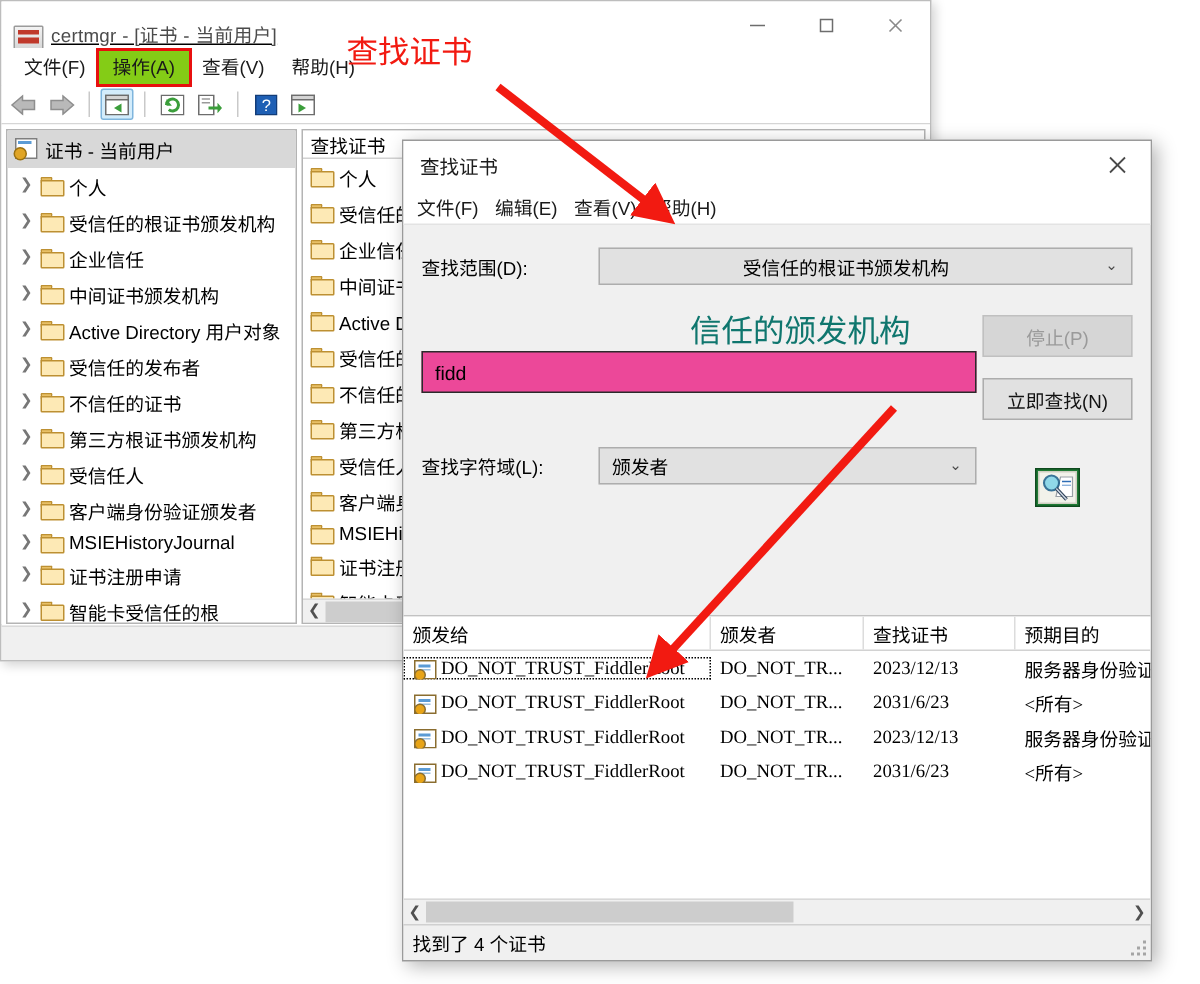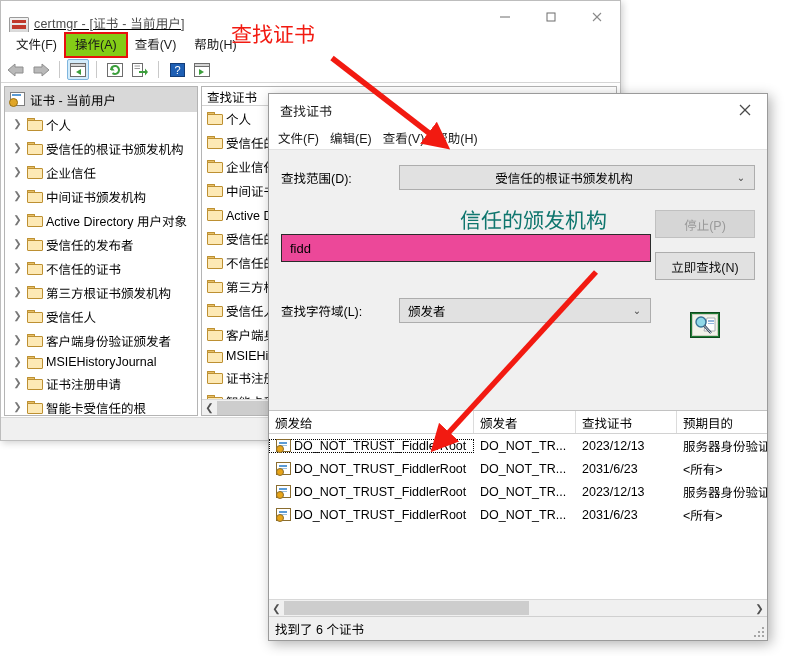--- a/index.html
+++ b/index.html
@@ -182,21 +182,21 @@
   #res-header{
     display:flex;height:22px;border-bottom:1px solid #d2d2d2;background:#fff;flex:0 0 auto;
     font-size:12.5px;
   }
   .rh-cell{
     display:flex;align-items:center;padding-left:6px;box-sizing:border-box;
     border-right:1px solid #dcdcdc;white-space:nowrap;overflow:hidden;
   }
   .res-row{display:flex;height:23px;align-items:center;font-size:12.5px;flex:0 0 auto;}
   .res-row.focus .rc-first{outline:1px dotted #000;outline-offset:-1px;}
-  .rc{display:flex;align-items:flex-start;padding-left:6px;box-sizing:border-box;white-space:nowrap;overflow:hidden;}
+  .rc{display:flex;align-items:flex-end;padding-left:6px;box-sizing:border-box;white-space:nowrap;overflow:hidden;font-family:Liberation Serif, serif;}
   .cert-ico{width:16px;height:13px;position:relative;flex:0 0 auto;margin-right:3px;}
   .cert-ico .pg{position:absolute;left:1px;top:0;width:13px;height:11px;background:#fff;border:1px solid #8a6d2f;}
   .cert-ico .pg:after{content:"";position:absolute;left:2px;top:2px;width:8px;height:2px;background:#5b9bd5;}
   .cert-ico .pg:before{content:"";position:absolute;left:2px;top:5px;width:8px;height:1px;background:#9bbfdd;}
   .cert-ico .seal{position:absolute;left:1px;bottom:-1px;width:6px;height:6px;border-radius:50%;background:#e8a417;border:1px solid #8a6d2f;}
   #res-hscroll{
     height:17px;background:#f0f0f0;border-top:1px solid #d8d8d8;display:flex;align-items:center;
     flex:0 0 auto;box-sizing:border-box;
   }
   #fd-status{
@@ -651,21 +651,21 @@
 
     <div id="res-hscroll">
       <span class="hs-arrow">❮</span>
       <span class="hs-thumb" style="width:245px;"></span>
       <span style="flex:1;"></span>
       <span class="hs-arrow">❯</span>
     </div>
   </div>
 
   <div id="fd-status">
-    <span>找到了 6 个证书</span>
+    <span>找到了 4 个证书</span>
     <span class="grip">
       <i style="right:0;bottom:0;"></i>
         <i style="right:4px;bottom:0;"></i>
         <i style="right:8px;bottom:0;"></i>
       <i style="right:0;bottom:4px;"></i>
         <i style="right:4px;bottom:4px;"></i>
         <i style="right:0;bottom:8px;"></i>
     </span>
   </div>
 </div>

